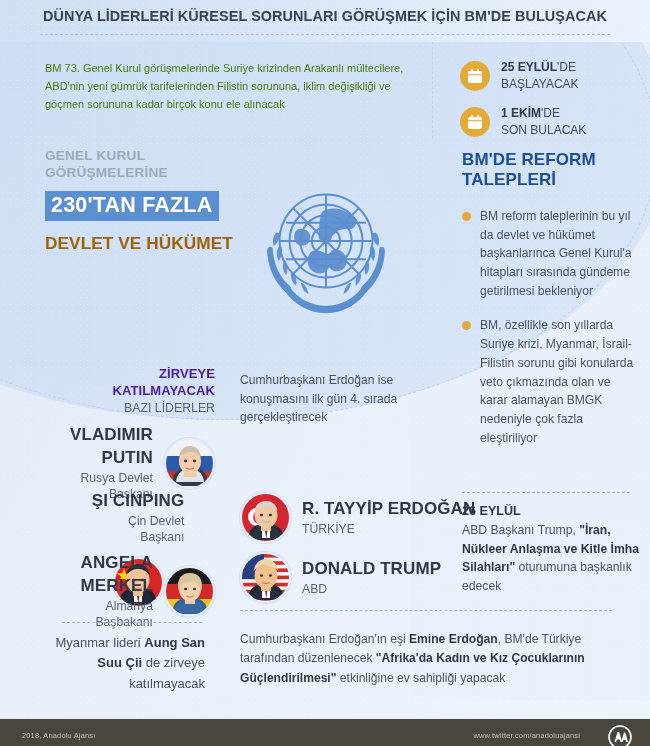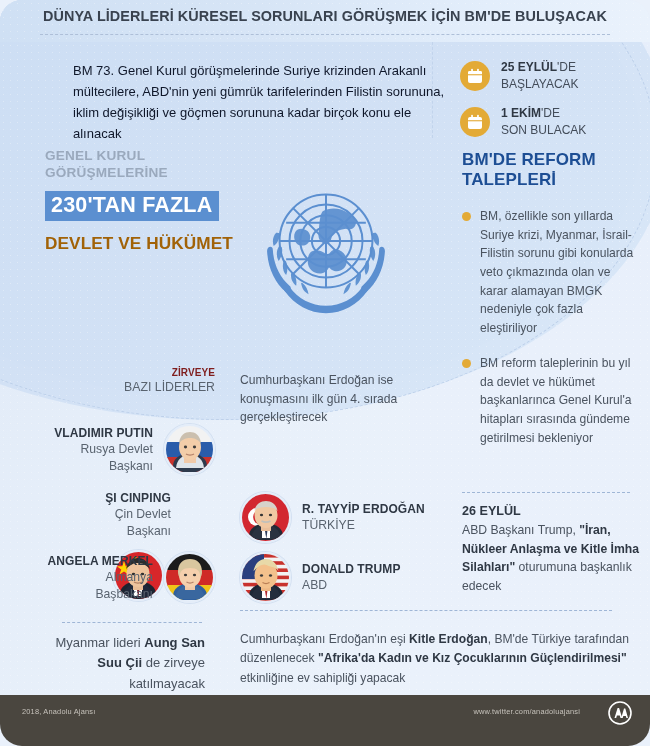--- a/index.html
+++ b/index.html
@@ -2,21 +2,21 @@
 <html><head>
 <meta charset="utf-8">
 <style>
   html,body{margin:0;padding:0;}
   body{
     width:650px;height:746px;overflow:hidden;
     font-family:"Liberation Sans","DejaVu Sans",sans-serif;
     background:#eaf1fb;
     -webkit-font-smoothing:antialiased;
   }
-  .page{position:relative;width:650px;height:746px;overflow:hidden;background:#e9f0fa;border-radius:22px;}
+  .page{position:relative;width:650px;height:746px;overflow:hidden;background:#e9f0fa;}
 
   
   .bg-base{position:absolute;inset:0;background:linear-gradient(120deg,#dfe9f7 0%,#e8f0fa 45%,#eef4fc 100%);}
   .bg-topband{position:absolute;left:0;top:0;width:650px;height:42px;
     background:linear-gradient(90deg,#cfe0f4 0%,#d7e5f6 40%,#e3eefb 75%,#eaf2fc 100%);}
   .bg-blob{position:absolute;left:-230px;top:-140px;width:900px;height:560px;border-radius:50%;
     background:linear-gradient(140deg,#c9dcf3 0%,#d3e2f6 55%,#dcead9 100%);
     background:linear-gradient(140deg,#c9dcf3 0%,#d2e1f5 60%,#d9e8f8 100%);
     opacity:.95;}
   .bg-blob2{position:absolute;left:-180px;top:-120px;width:820px;height:520px;border-radius:50%;
@@ -29,21 +29,21 @@
   .bg-noise{position:absolute;inset:0;opacity:.35;
     background-image:radial-gradient(rgba(255,255,255,.9) .6px,transparent .7px);
     background-size:7px 7px;}
 
   
   .header{position:absolute;left:0;top:8px;width:650px;text-align:center;}
   .header h1{margin:0;font-size:14.4px;font-weight:bold;letter-spacing:.1px;color:#39424f;}
   .header-rule{position:absolute;left:40px;top:34px;width:570px;height:0;border-top:1px dashed #aebfd8;}
 
   
-  .intro{position:absolute;left:45px;top:60px;width:375px;font-size:13px;line-height:1.62;color:#0f172a;margin-left:28px;}
+  .intro{position:absolute;left:45px;top:60px;width:375px;font-size:11px;line-height:1.62;color:#4d7c0f;}
 
   
   .dates{position:absolute;left:460px;top:59px;width:185px;}
   .date-row{display:flex;align-items:center;gap:11px;margin-bottom:13px;}
   .cal-icon{width:30px;height:30px;border-radius:50%;background:#e3aa36;flex:0 0 30px;
     position:relative;}
   .cal-icon svg{position:absolute;left:7px;top:7px;}
   .date-text{font-size:12px;line-height:1.38;color:#434c59;}
   .date-text b{font-weight:bold;color:#2f3844;}
 
@@ -64,47 +64,47 @@
   .dot{flex:0 0 9px;width:9px;height:9px;border-radius:50%;background:#e3aa36;margin-top:5px;}
   .bullet p{margin:0;font-size:12.1px;line-height:1.55;color:#4a535f;}
   .right-rule{position:absolute;left:462px;top:492px;width:168px;height:0;border-top:1px dashed #9fb6d6;}
   .sep-block{position:absolute;left:462px;top:504px;width:180px;}
   .sep-date{font-size:12.6px;font-weight:bold;color:#2f3844;margin-bottom:3px;}
   .sep-body{font-size:12.2px;line-height:1.52;color:#4a535f;}
   .sep-body b{font-weight:bold;color:#2f3844;}
 
   
   .notattend{position:absolute;left:35px;top:366px;width:180px;text-align:right;}
-  .na-l1{font-size:10px;font-weight:bold;color:#7f1d1d;letter-spacing:.1px;line-height:1.3;}
+  .na-l1{font-size:13px;font-weight:bold;color:#4c1d95;letter-spacing:.1px;line-height:1.3;}
   .na-sub{font-size:12.3px;color:#59636f;margin-top:1px;}
 
   .leader{position:absolute;display:flex;align-items:center;gap:11px;}
   .leader.left{flex-direction:row;justify-content:flex-end;text-align:right;}
-  .leader .txt .nm{font-size:12px;font-weight:bold;color:#2f3844;letter-spacing:.1px;line-height:1.35;}
+  .leader .txt .nm{font-size:17px;font-weight:bold;color:#2f3844;letter-spacing:.1px;line-height:1.35;}
   .leader .txt .rl{font-size:12.2px;color:#59636f;line-height:1.35;}
   .ava{width:47px;height:47px;border-radius:50%;flex:0 0 47px;overflow:hidden;position:relative;
     border:2px solid #e4edf9;box-shadow:0 0 0 1px #d3e0f1;}
   .ava .flag{position:absolute;inset:0;}
   .ava .face{position:absolute;left:50%;top:52%;transform:translate(-50%,-50%);}
 
   
   .midtext{position:absolute;left:240px;top:371px;width:190px;}
   .midtext p{margin:0 0 12px 0;font-size:12.1px;line-height:1.55;color:#4a535f;}
 
   
   .bot-rule-l{position:absolute;left:62px;top:622px;width:140px;height:0;border-top:1px dashed #9fb6d6;}
   .bot-left{position:absolute;left:35px;top:633px;width:170px;text-align:right;
     font-size:13px;line-height:1.56;color:#4a535f;}
   .bot-left b{font-weight:bold;color:#2f3844;}
   .bot-rule-r{position:absolute;left:240px;top:610px;width:372px;height:0;border-top:1px dashed #9fb6d6;}
   .bot-right{position:absolute;left:240px;top:630px;width:390px;font-size:12.1px;line-height:1.6;color:#4a535f;}
   .bot-right b{font-weight:bold;color:#2f3844;}
 
   
-  .footer{position:absolute;left:0;bottom:0;width:650px;height:51px;background:#4a463f;}
+  .footer{position:absolute;left:0;bottom:0;width:650px;height:27px;background:#4a463f;}
   .footer .cp{position:absolute;left:22px;top:12px;font-size:7.4px;color:#c6c2bb;letter-spacing:.2px;}
   .footer .tw{position:absolute;right:70px;top:12px;font-size:7.4px;color:#c6c2bb;letter-spacing:.2px;padding-left:47px;}
   .footer .aa{position:absolute;right:18px;top:6px;width:24px;height:24px;}
 </style>
 </head>
 <body>
 
 <div class="page">
 
   <div class="bg-base"></div>
@@ -198,35 +198,36 @@
     </svg>
   </div>
 
   <div class="rightcol">
     <div class="right-title">
       <span>BM'DE REFORM</span><br>
       <span>TALEPLERİ</span>
     </div>
     <div class="bullet">
       <span class="dot"></span>
-      <p>BM, özellikle son yıllarda Suriye krizi, Myanmar, İsrail-Filistin sorunu gibi konularda veto çıkmazında olan ve karar alamayan BMGK nedeniyle çok fazla eleştiriliyor</p>
+      <p>BM reform taleplerinin bu yıl da devlet ve hükümet başkanlarınca Genel Kurul'a hitapları sırasında gündeme getirilmesi bekleniyor</p>
     </div>
     <div class="bullet">
       <span class="dot"></span>
-      <p>BM reform taleplerinin bu yıl da devlet ve hükümet başkanlarınca Genel Kurul'a hitapları sırasında gündeme getirilmesi bekleniyor</p>
+      <p>BM, özellikle son yıllarda Suriye krizi, Myanmar, İsrail-Filistin sorunu gibi konularda veto çıkmazında olan ve karar alamayan BMGK nedeniyle çok fazla eleştiriliyor</p>
     </div>
   </div>
   <div class="right-rule"></div>
   <div class="sep-block">
     <div class="sep-date">26 EYLÜL</div>
     <div class="sep-body"><span>ABD Başkanı Trump, </span><b>"İran, Nükleer Anlaşma ve Kitle İmha Silahları"</b><span> oturumuna başkanlık edecek</span></div>
   </div>
 
   <div class="notattend">
     <div class="na-l1">ZİRVEYE</div>
+    <div class="na-l1">KATILMAYACAK</div>
     <div class="na-sub">BAZI LİDERLER</div>
   </div>
 
   <div class="leader left" style="left:35px;top:424px;width:180px;">
     <div class="txt">
       <div class="nm">VLADIMIR PUTIN</div>
       <div class="rl">Rusya Devlet</div>
       <div class="rl">Başkanı</div>
     </div>
     <span class="ava">
@@ -365,21 +366,21 @@
     <div class="txt">
       <div class="nm">DONALD TRUMP</div>
       <div class="rl">ABD</div>
     </div>
   </div>
 
   <div class="bot-rule-l"></div>
   <div class="bot-left"><span>Myanmar lideri </span><b>Aung San Suu Çii</b><span> de zirveye katılmayacak</span></div>
 
   <div class="bot-rule-r"></div>
-  <div class="bot-right"><span>Cumhurbaşkanı Erdoğan'ın eşi </span><b>Kitle Erdoğan</b><span>, BM'de Türkiye tarafından düzenlenecek </span><b>"Afrika'da Kadın ve Kız Çocuklarının Güçlendirilmesi"</b><span> etkinliğine ev sahipliği yapacak</span></div>
+  <div class="bot-right"><span>Cumhurbaşkanı Erdoğan'ın eşi </span><b>Emine Erdoğan</b><span>, BM'de Türkiye tarafından düzenlenecek </span><b>"Afrika'da Kadın ve Kız Çocuklarının Güçlendirilmesi"</b><span> etkinliğine ev sahipliği yapacak</span></div>
 
   <div class="footer">
     <span class="cp">2018, Anadolu Ajansı</span>
     <span class="tw">www.twitter.com/anadoluajansi</span>
     <span class="aa">
       <svg width="24" height="24" viewBox="0 0 24 24">
           <circle cx="12" cy="12" r="11" fill="none" stroke="#fff" stroke-width="1.6"></circle>
           <path d="M6.5 17 9.6 7h1.5l3.1 10h-1.7l-.7-2.4H8.9L8.2 17z" fill="#fff"></path>
           <path d="M13.2 17 16 7.6h1.3L20 17h-1.6l-.6-2.1h-2.5l-.6 2.1z" fill="#fff"></path>
         </svg>

